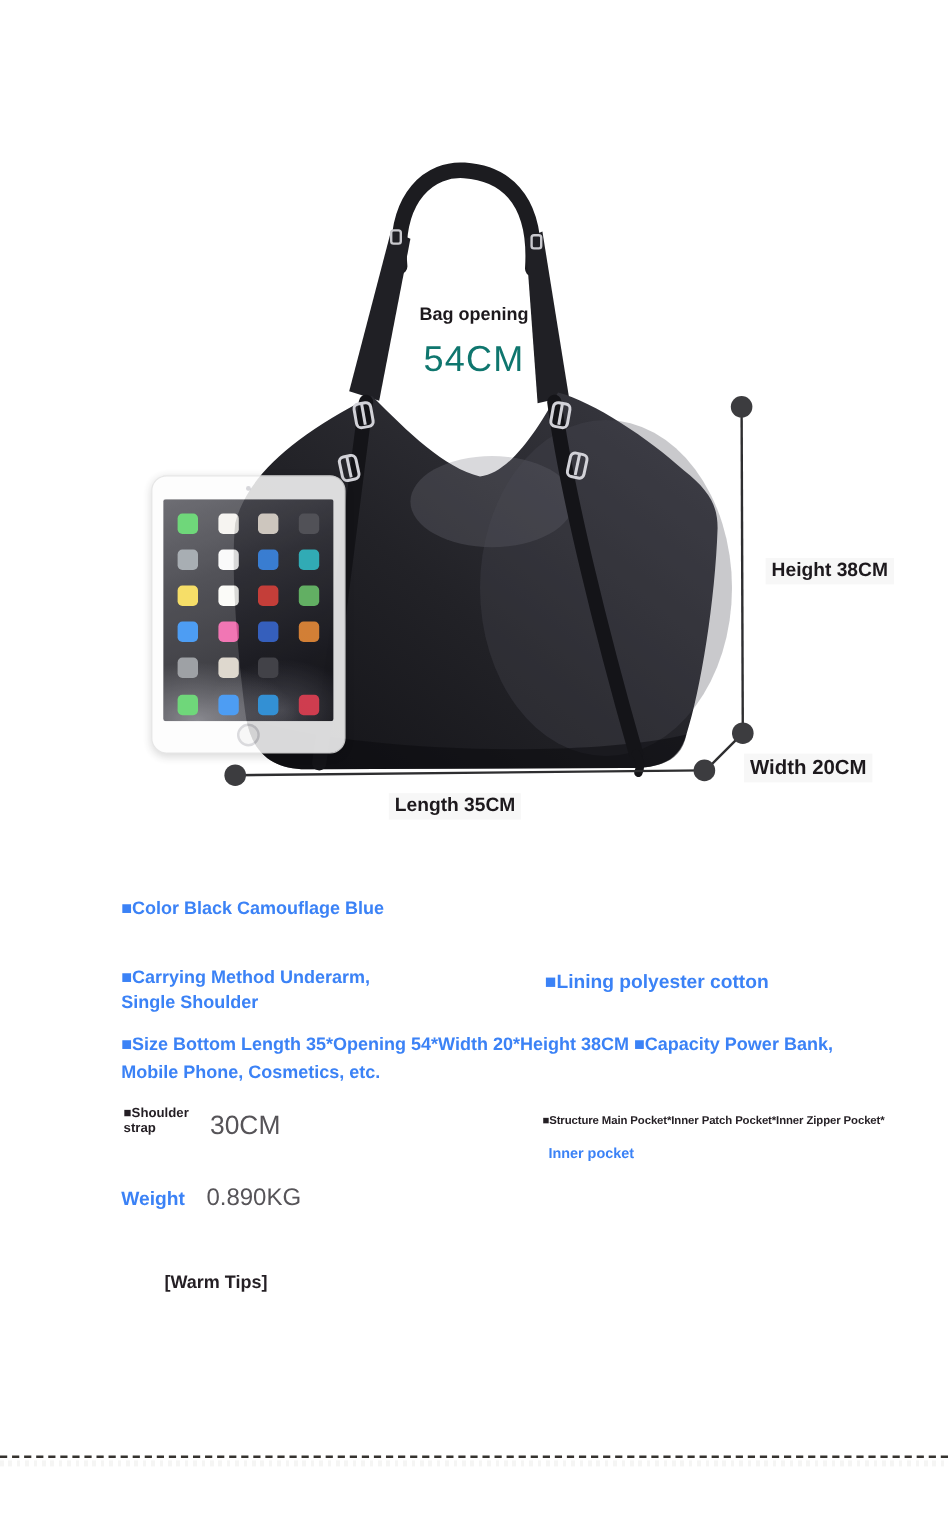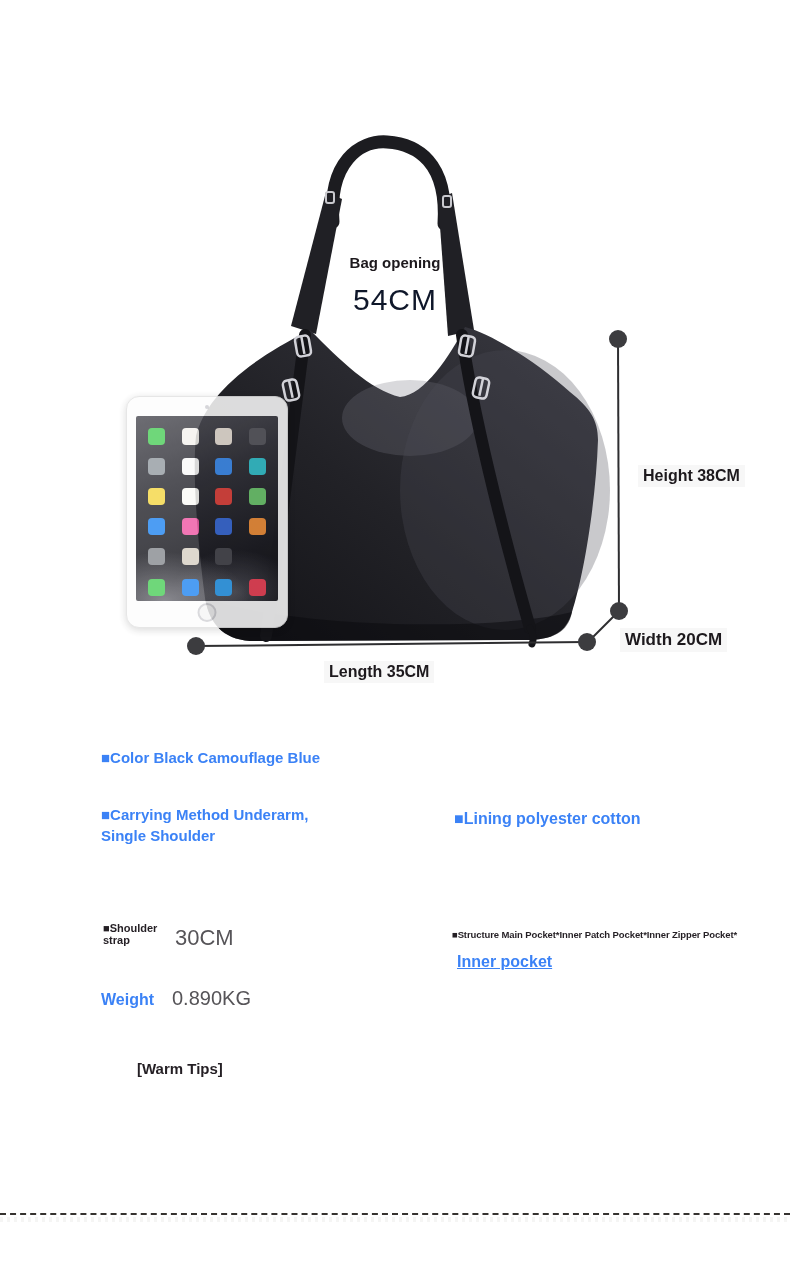--- a/index.html
+++ b/index.html
@@ -5,21 +5,21 @@
   html,body{margin:0;padding:0;background:#fff;}
   .page{
     position:relative;width:790px;height:1282px;background:#ffffff;overflow:hidden;
     font-family:"Liberation Sans","DejaVu Sans",sans-serif;color:#241f24;
   }
   .abs{position:absolute;}
   .pre{white-space:pre-line;}
   
   .dim-label{font-weight:bold;font-size:16px;color:#1d191d;background:#f7f7f7;padding:2px 5px;}
   .opening-label{font-weight:bold;font-size:15px;color:#1d191d;}
-  .opening-value{font-size:30px;font-weight:400;color:#0f172a;letter-spacing:1px;}
+  .opening-value{font-size:30px;font-weight:400;color:#0f766e;letter-spacing:1px;}
   
   .spec{font-weight:bold;font-size:15px;line-height:21px;color:#3b82f6;}
   .spec-small{font-weight:bold;font-size:11px;line-height:12px;color:#241f24;}
   .spec-tiny{font-weight:bold;font-size:9.5px;letter-spacing:-0.1px;color:#241f24;}
   .spec-value{font-weight:400;color:#565458;}
   .warm-title{font-weight:bold;font-size:15px;color:#241f24;padding-left:24px;}
   .warm-body{font-weight:bold;font-size:15px;line-height:18px;color:#2a242a;letter-spacing:-0.3px;}
   
   .bag-layer{left:110px;top:130px;width:520px;height:530px;z-index:1;}
   .dim-layer{left:0;top:0;width:790px;height:1282px;z-index:3;pointer-events:none;}
@@ -171,27 +171,29 @@
   <div class="abs dim-label" style="left:638px;top:465px;z-index:4;">Height 38CM</div>
   <div class="abs dim-label" style="left:620px;top:628px;font-size:17px;z-index:4;">Width 20CM</div>
   <div class="abs dim-label" style="left:324px;top:661px;z-index:4;">Length 35CM</div>
 
   <div class="abs spec" style="left:101px;top:747px;">■Color Black Camouflage Blue</div>
 
   <div class="abs spec pre" style="left:101px;top:804px;">■Carrying Method Underarm,
 Single Shoulder</div>
   <div class="abs spec" style="left:454px;top:808px;font-size:16px;">■Lining polyester cotton</div>
 
+  <div class="abs spec pre" style="left:101px;top:859px;width:660px;line-height:23px;">■Size Bottom Length 35*Opening 54*Width 20*Height 38CM ■Capacity Power Bank,
+Mobile Phone, Cosmetics, etc.</div>
 
   <div class="abs spec-small pre" style="left:103px;top:922px;width:70px;">■Shoulder
 strap</div>
   <div class="abs spec-value" style="left:175px;top:925px;font-size:22px;">30CM</div>
 
   <div class="abs spec-tiny" style="left:452px;top:929px;">■Structure Main Pocket*Inner Patch Pocket*Inner Zipper Pocket*</div>
-  <div class="abs spec" style="left:457px;top:951px;font-size:16px;text-decoration:underline;">Inner pocket</div>
+  <div class="abs spec" style="left:457px;top:951px;font-size:12px;">Inner pocket</div>
 
   <div class="abs spec" style="left:101px;top:989px;font-size:16px;">Weight</div>
   <div class="abs spec-value" style="left:172px;top:987px;font-size:20px;">0.890KG</div>
 
   <div class="abs warm-title" style="left:113px;top:1060px;">[Warm Tips]</div>
 
   <div class="abs divider"></div>
   <div class="abs divider-noise"></div>
 
 </div>

